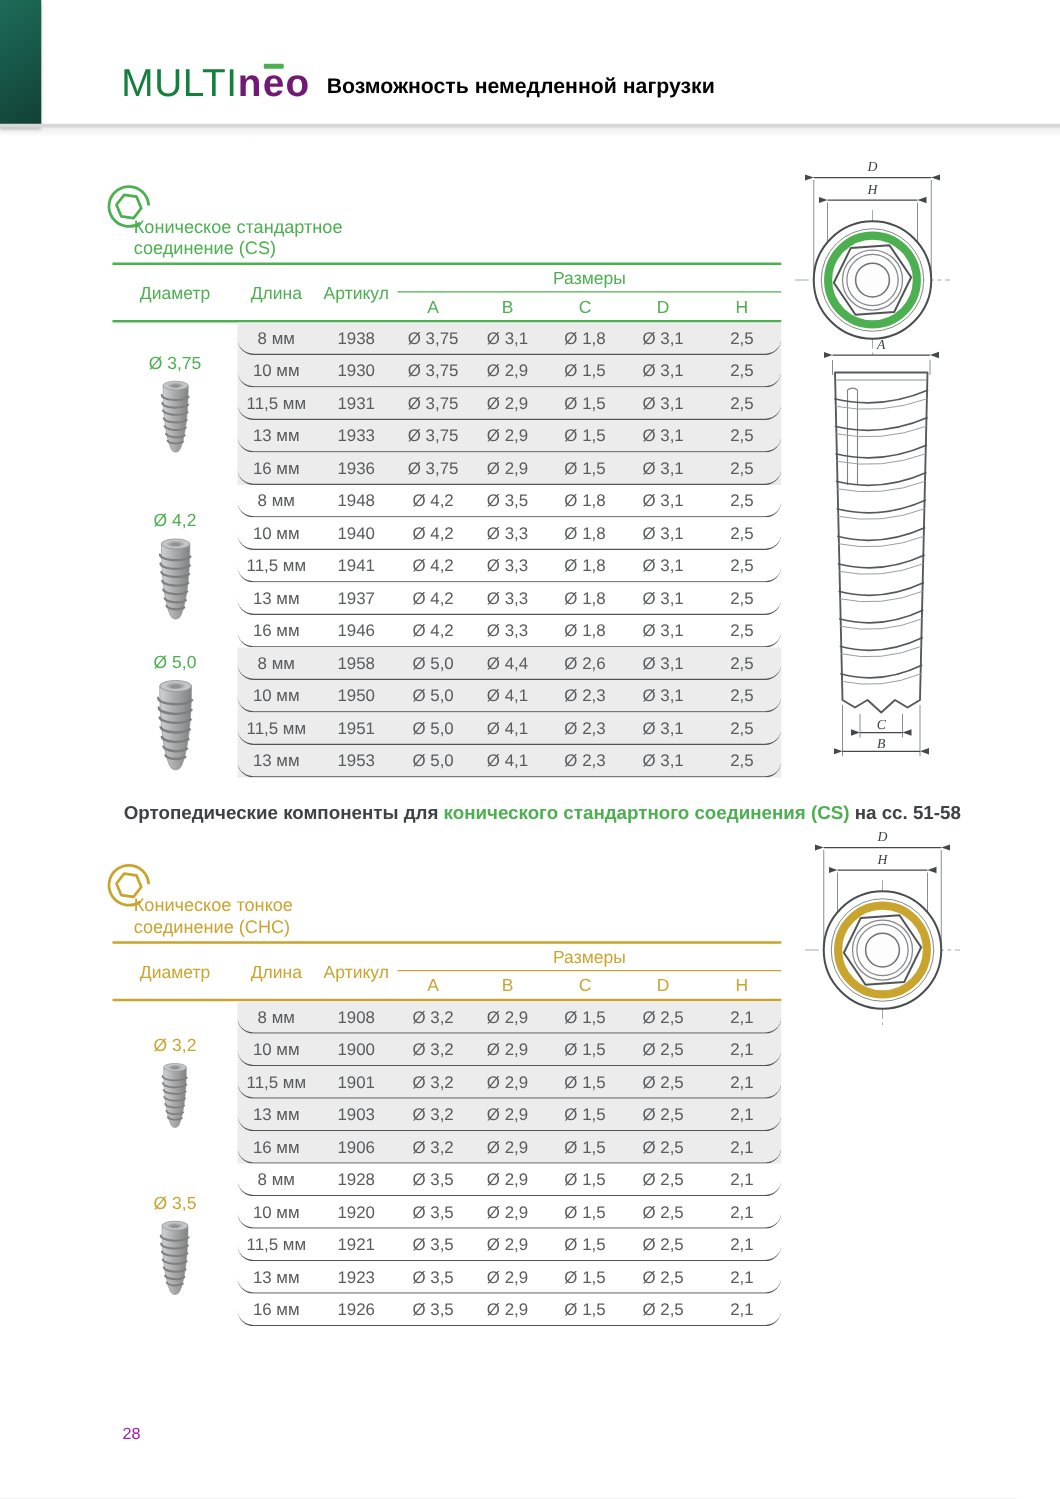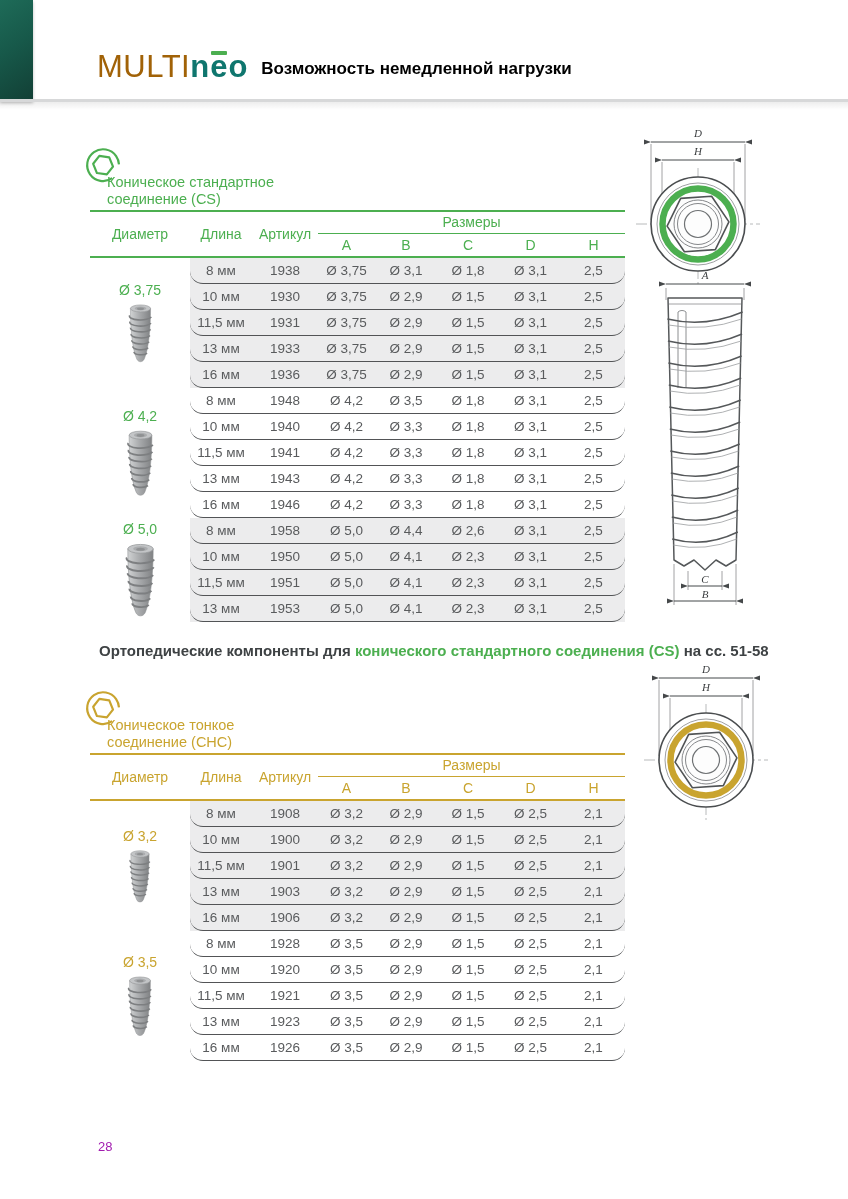--- a/index.html
+++ b/index.html
@@ -8,22 +8,22 @@
   
   .corner{position:absolute;left:0;top:0;width:33px;height:101px;
           background:linear-gradient(145deg,#1e6b58 0%,#17594a 45%,#123f35 100%);
           box-shadow:0 2px 3px rgba(0,0,0,.25);}
   .top-rule{position:absolute;left:0;top:99px;width:848px;height:3px;background:#d7d8d9;}
   .top-rule-shadow{position:absolute;left:0;top:102px;width:848px;height:8px;
           background:linear-gradient(180deg,rgba(0,0,0,.07),rgba(0,0,0,0));}
   
   .brand{position:absolute;left:97px;top:52px;display:flex;align-items:flex-end;gap:13px;}
   .logo{font-size:31px;line-height:30px;letter-spacing:.5px;white-space:nowrap;}
-  .lg-multi{color:#a16207;font-weight:400;}
-  .lg-neo{color:#0f766e;font-weight:700;letter-spacing:1px;}
+  .lg-multi{color:#15803d;font-weight:400;}
+  .lg-neo{color:#701a75;font-weight:700;letter-spacing:1px;}
   .ebar{position:relative;display:inline-block;}
   .ebar::before{content:"";position:absolute;left:1px;right:1px;top:-1px;height:4px;background:#4caf50;border-radius:1px;}
   .tagline{font-size:17px;font-weight:700;color:#000000;padding-bottom:3px;}
   
   .sec{position:absolute;left:0;width:848px;padding-left:36px;}
   .sec-cs{top:142px;height:540px;}
   .sec-chc{top:685px;height:430px;}
   .sec-icon{position:absolute;left:84px;top:5px;width:40px;height:40px;}
   .sec-icon circle.arc{fill:none;stroke:var(--accent);stroke-width:2.4;}
   .sec-icon polygon{fill:none;stroke:var(--accent);stroke-width:2.4;stroke-linejoin:round;}
@@ -223,21 +223,21 @@
                 <div>11,5 мм</div>
                 <div>1941</div>
                 <div>Ø 4,2</div>
                 <div>Ø 3,3</div>
                 <div>Ø 1,8</div>
                 <div>Ø 3,1</div>
                 <div>2,5</div>
               </div>
               <div class="trow">
                 <div>13 мм</div>
-                <div>1943</div>
+                <div>1937</div>
                 <div>Ø 4,2</div>
                 <div>Ø 3,3</div>
                 <div>Ø 1,8</div>
                 <div>Ø 3,1</div>
                 <div>2,5</div>
               </div>
               <div class="trow">
                 <div>16 мм</div>
                 <div>1946</div>
                 <div>Ø 4,2</div>

